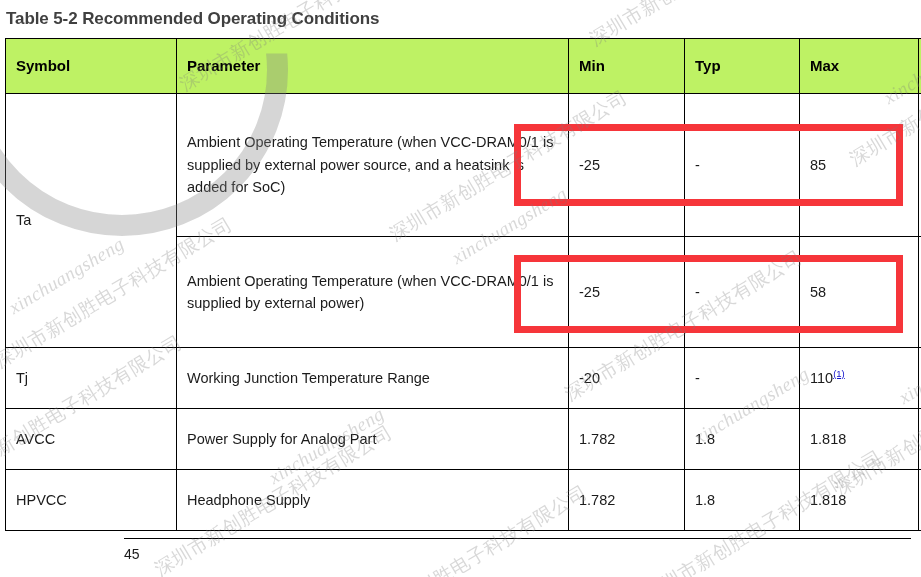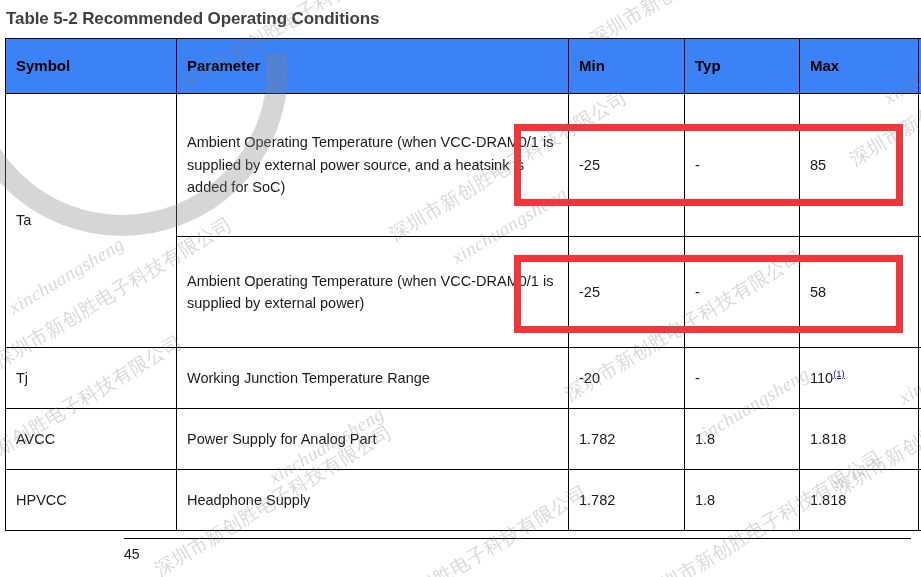--- a/index.html
+++ b/index.html
@@ -76,21 +76,21 @@
     border: 1px solid #000000;
     text-align: left;
     vertical-align: middle;
     padding: 6px 10px;
     line-height: 1.55;
     font-weight: normal;
     color: #1b1b1b;
     background: transparent;
   }
   #spec-table thead th {
-    background: #3b82f6;
+    background: #bef264;
     font-weight: bold;
     color: #000000;
     height: 46px;
     padding-top: 4px;
     padding-bottom: 4px;
     font-size: 15px;
   }
   td.sym, th.sym { width: 150px; }
   td.par, th.par { width: 371px; }
   td.min, th.min { width: 95px; }

